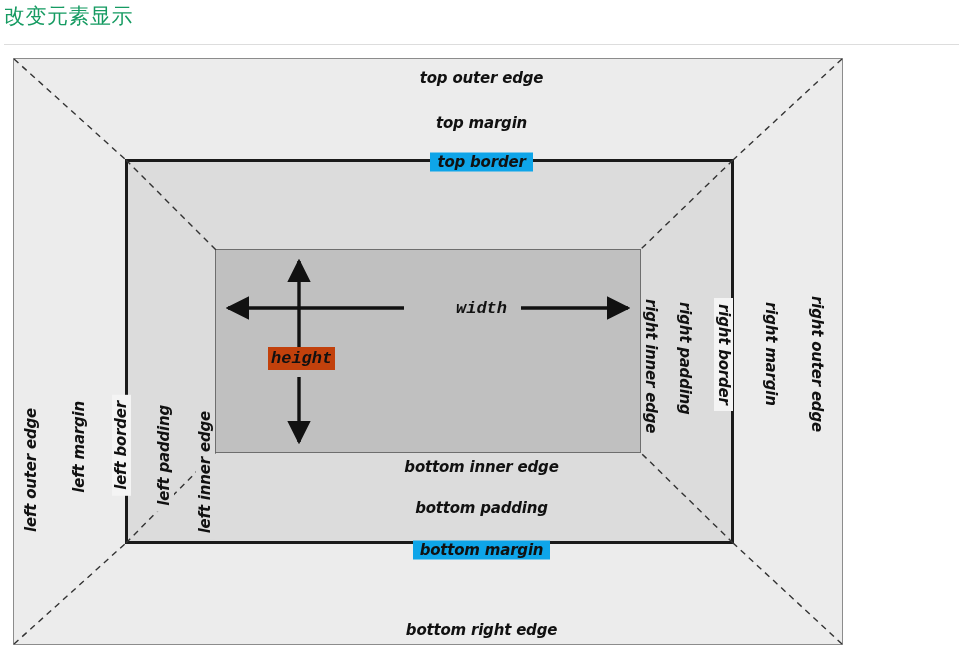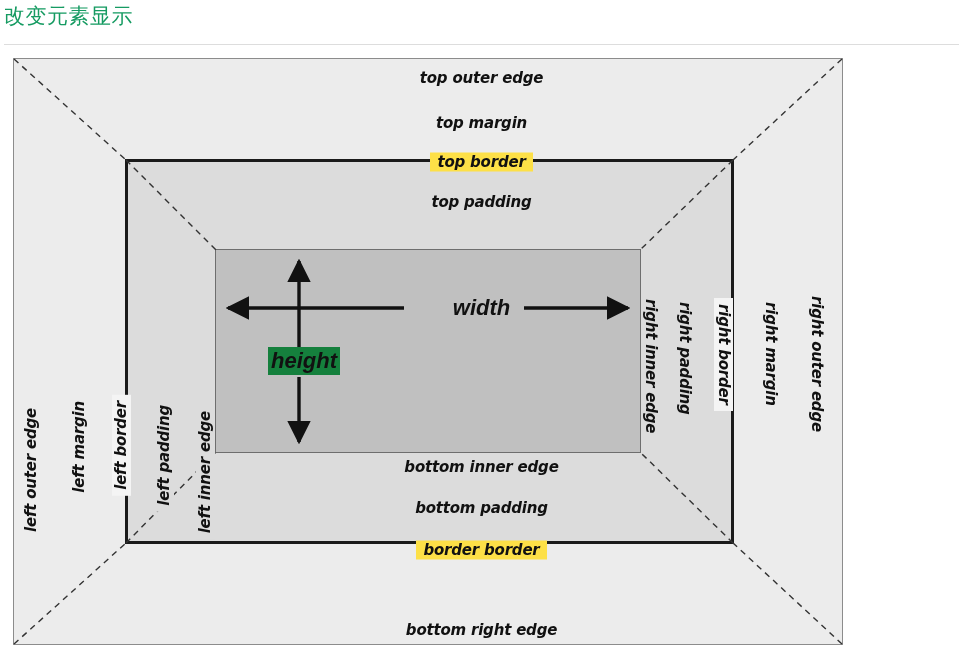--- a/index.html
+++ b/index.html
@@ -121,21 +121,21 @@
     left: 0;
     width: 963px;
     text-align: center;
     transform: translateY(-50%);
   }
   .lbl.h > span {
     display: inline-block;
     padding: 2px 7px;
   }
   .lbl.h.chip > span {
-    background: #fde047;
+    background: #0ea5e9;
   }
   .lbl.h.chip-light > span {
     background: #ececec;
   }
   .lbl.h.chip-pad > span {
     background: #dcdcdc;
   }
 
   
   .lbl.v {
@@ -150,24 +150,24 @@
   .lbl.v.chip-pad > span  { background: #dcdcdc; }
 
   
   .lbl.v.left  { transform: rotate(-90deg) translate(-100%, 0); }
   
   .lbl.v.right { transform: rotate(90deg); }
 
   
   .dim {
     position: absolute;
-    font-family: Liberation Sans, sans-serif;
+    font-family: Liberation Mono, monospace;
     font-style: italic;
     font-weight: bold;
-    font-size: 22px;
+    font-size: 17px;
     color: #111111;
     white-space: nowrap;
     line-height: 1;
   }
   #width-label {
     left: 0;
     width: 963px;
     text-align: center;
     top: 261px;
     transform: translateY(-50%);
@@ -176,21 +176,21 @@
     display: inline-block;
     background: #c0c0c0;
     padding: 0 14px;
   }
   #height-label {
     left: 268px;
     top: 300px;
   }
   #height-label > span {
     display: inline-block;
-    background: #15803d;
+    background: #c2410c;
     padding: 3px 3px;
   }
 </style>
 </head>
 <body>
 
 <div id="page-header">
   <div id="page-title">改变元素显示</div>
   <div id="title-rule"></div>
 </div>
@@ -234,32 +234,29 @@
 
   <div class="lbl h chip-light" style="top:31px">
     <span>top outer edge</span>
   </div>
   <div class="lbl h chip-light" style="top:76px">
     <span>top margin</span>
   </div>
   <div class="lbl h chip" style="top:115px">
     <span>top border</span>
   </div>
-  <div class="lbl h chip-pad" style="top:155px">
-    <span>top padding</span>
-  </div>
 
   <div class="lbl h chip-pad" style="top:461px">
     <span>bottom padding</span>
   </div>
   <div class="lbl h chip-pad" style="top:420px">
     <span>bottom inner edge</span>
   </div>
   <div class="lbl h chip" style="top:503px">
-    <span>border border</span>
+    <span>bottom margin</span>
   </div>
   <div class="lbl h chip-light" style="top:583px">
     <span>bottom right edge</span>
   </div>
 
   <div class="lbl v left chip-light" style="left:22px; top:355px">
     <span>left outer edge</span>
   </div>
   <div class="lbl v left chip-light" style="left:70px; top:348px">
     <span>left margin</span>

